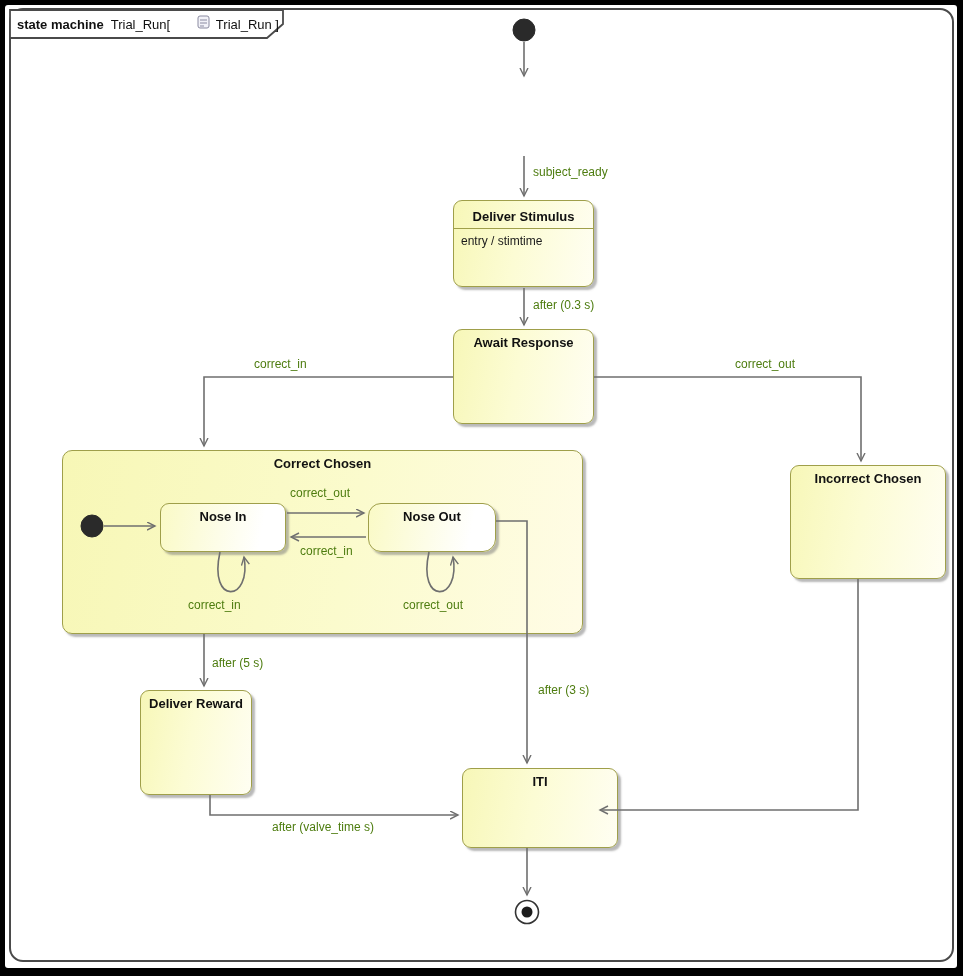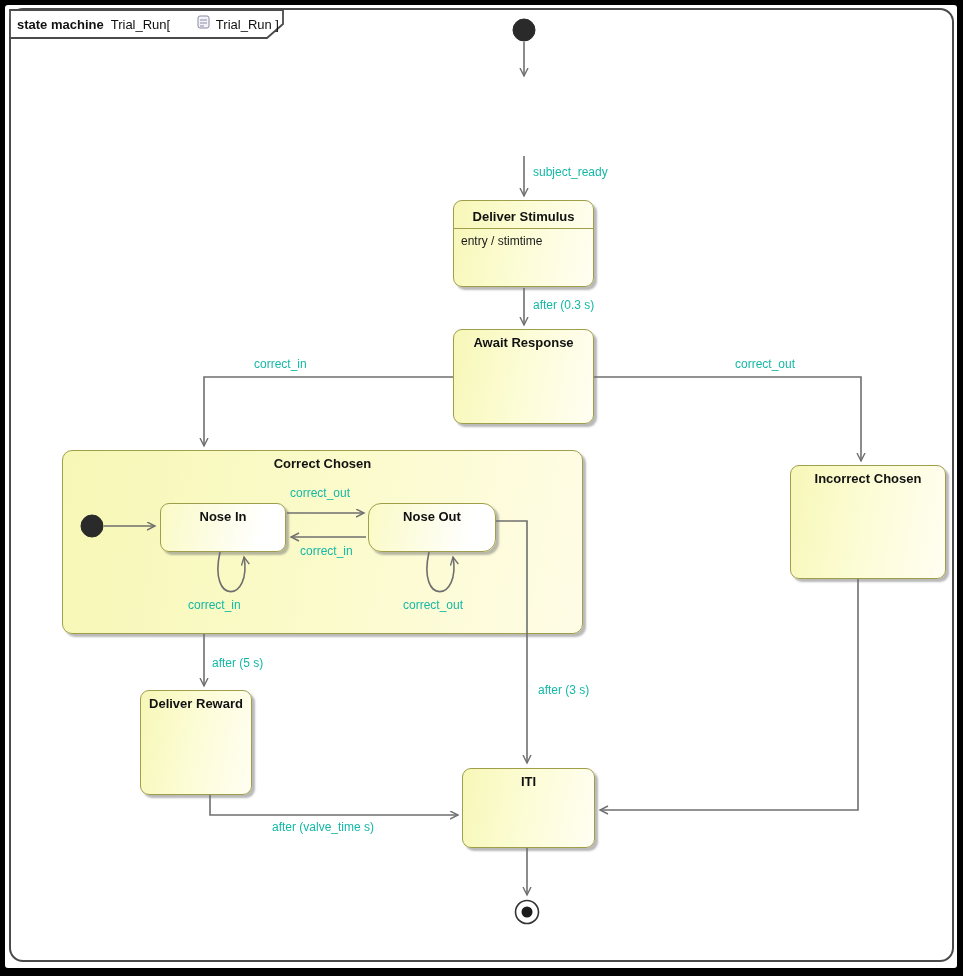--- a/index.html
+++ b/index.html
@@ -29,21 +29,21 @@
     background:linear-gradient(100deg,#fafac6 0%,#ffffff 80%);
     z-index:2;
   }
   .compartment{
     border-bottom:1px solid #9f9f4a;padding:3px 0 4px 0;margin-top:0;
   }
   .entry-text{
     padding:5px 7px;font-size:12px;color:#1a1a1a;text-align:left;
   }
   .lbl{
-    position:absolute;z-index:4;font-size:12px;color:#14b8a6;white-space:nowrap;
+    position:absolute;z-index:4;font-size:12px;color:#4d7c0f;white-space:nowrap;
   }
   .tab-text{
     position:absolute;z-index:4;left:17px;top:14px;height:20px;
     display:flex;align-items:center;font-size:13px;color:#111;white-space:pre;
   }
   .tab-text .kind{font-weight:bold;margin-right:7px;}
   .tab-text .icon{display:inline-block;margin:0 5px;}
 </style>
 </head>
 <body>
@@ -93,21 +93,21 @@
   </div>
 
   <div class="state" style="left:790px;top:465px;width:156px;height:114px;">
     <div class="title">Incorrect Chosen</div>
   </div>
 
   <div class="state" style="left:140px;top:690px;width:112px;height:105px;">
     <div class="title">Deliver Reward</div>
   </div>
 
-  <div class="state" style="left:462px;top:768px;width:133px;height:80px;">
+  <div class="state" style="left:462px;top:768px;width:156px;height:80px;">
     <div class="title">ITI</div>
   </div>
 
   <svg id="fg" class="layer" viewBox="0 0 963 976">
     <defs>
       <marker id="arr" markerWidth="11" markerHeight="11" refX="8.5" refY="4.5" orient="auto" markerUnits="userSpaceOnUse">
         <path d="M0.5,0.5 L8.5,4.5 L0.5,8.5" fill="none" stroke="#6f6f6f" stroke-width="1.4"></path>
       </marker>
     </defs>
     <g fill="none" stroke="#6f6f6f" stroke-width="1.6">

